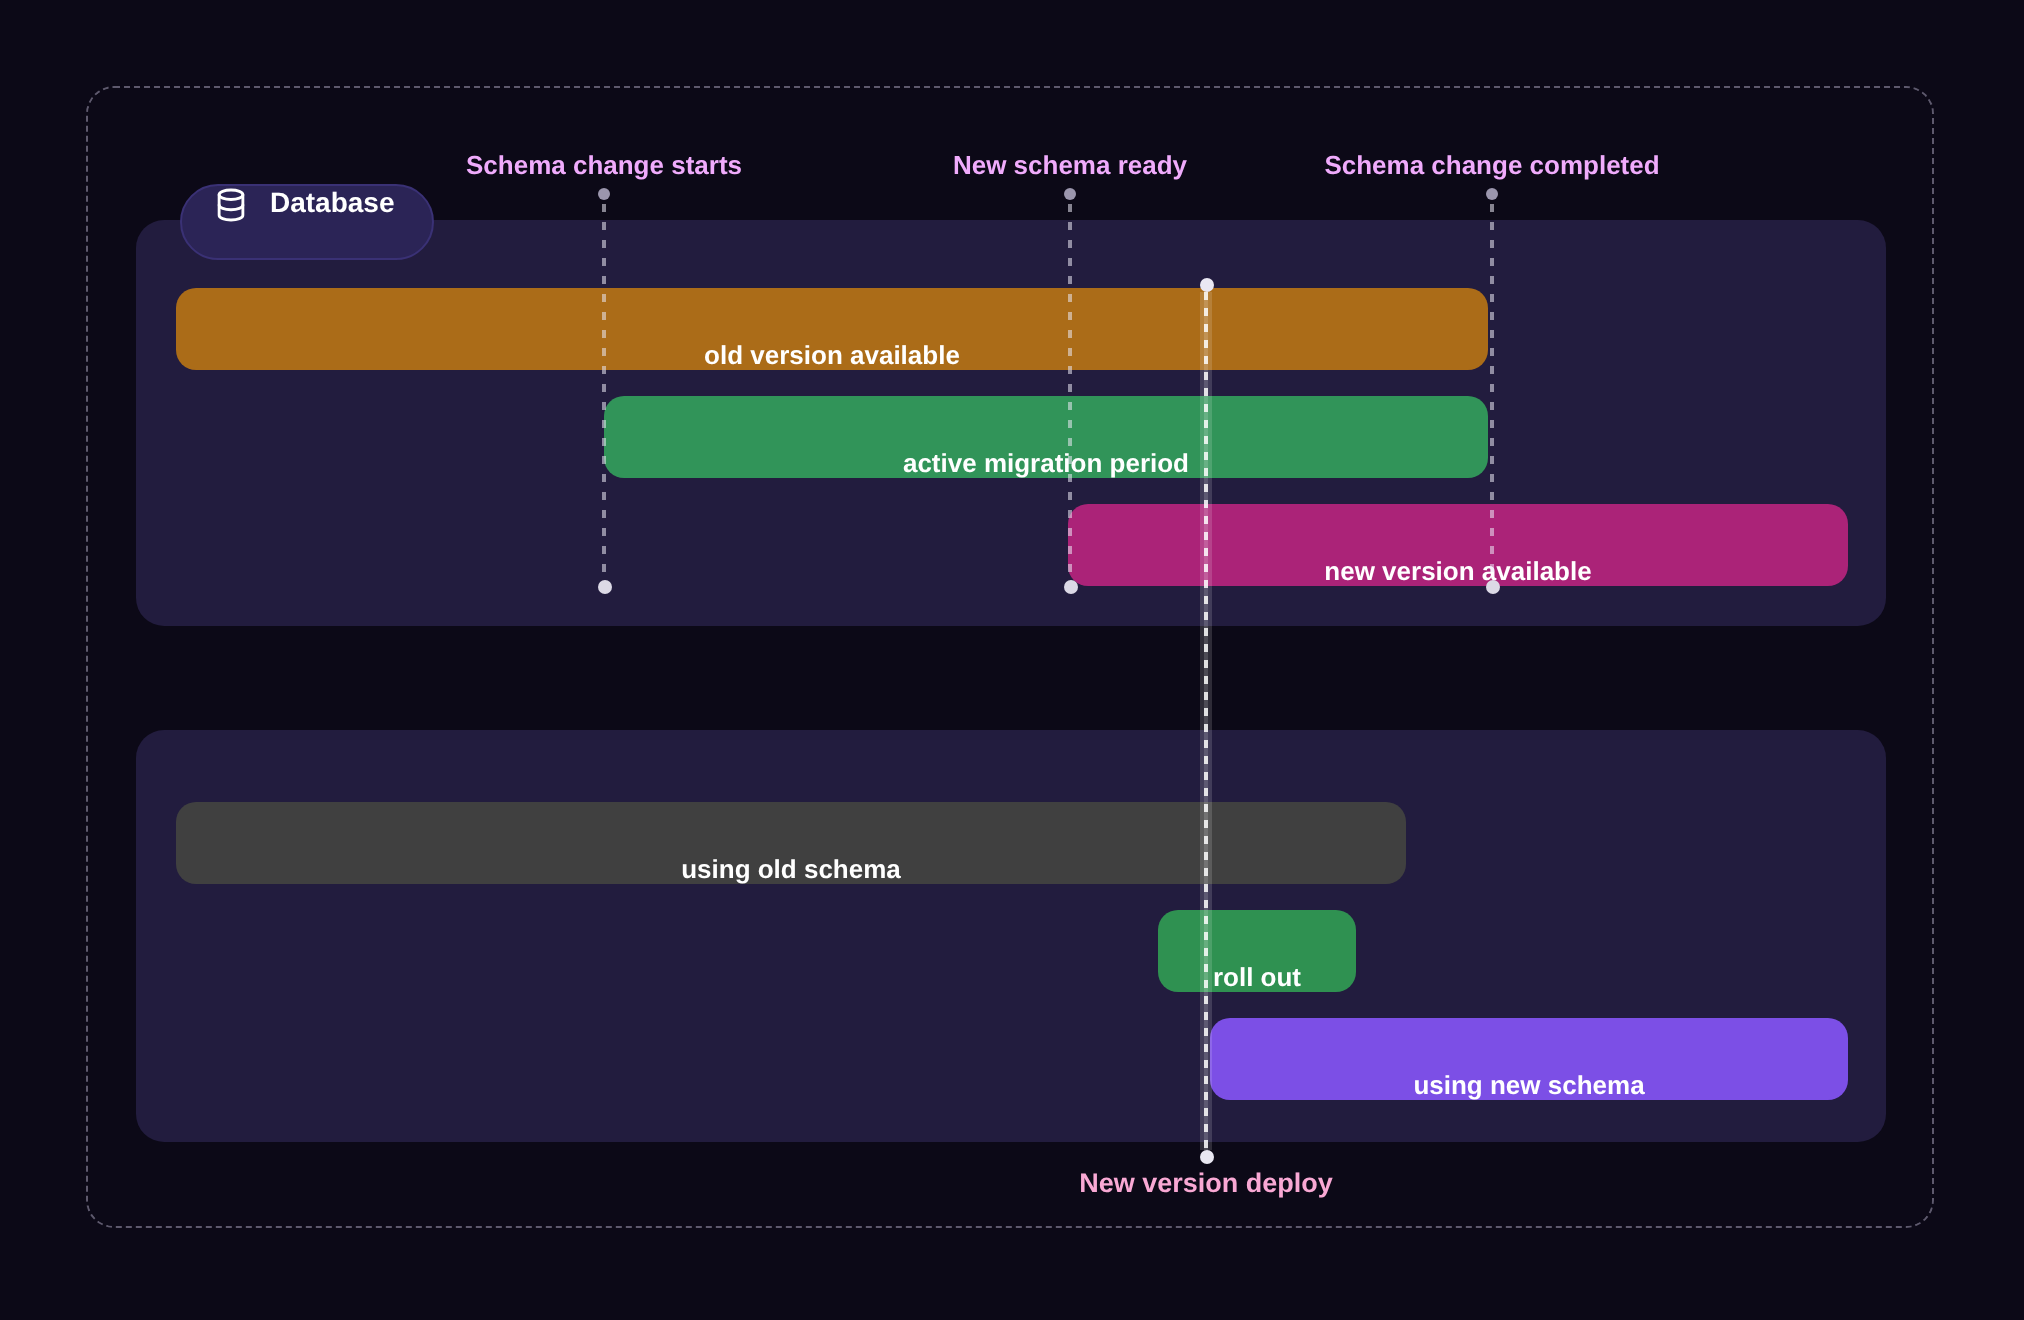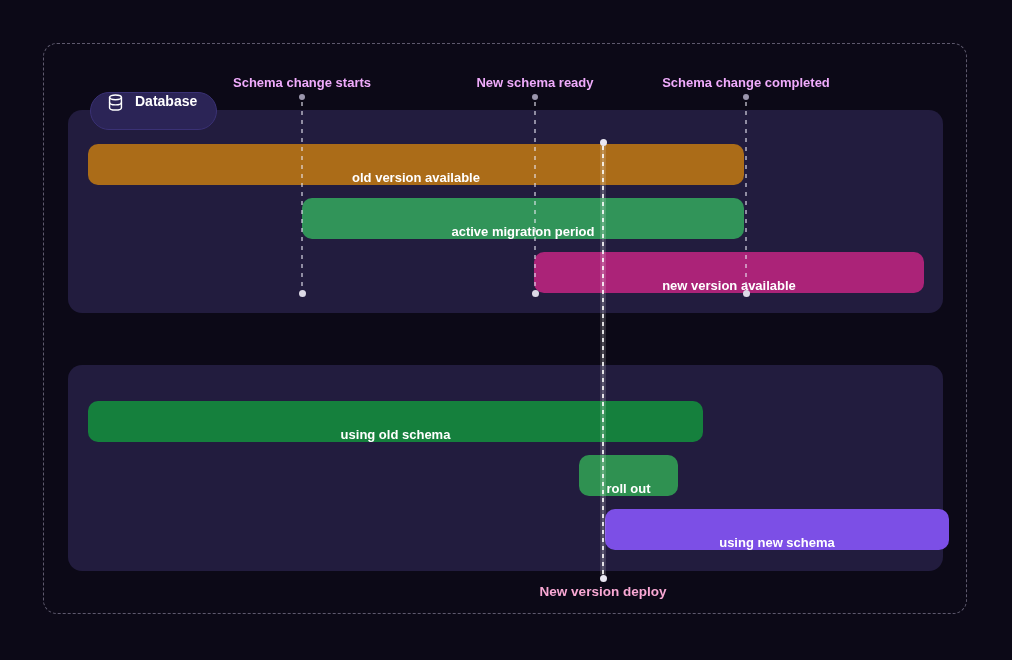--- a/index.html
+++ b/index.html
@@ -168,27 +168,27 @@
   </div>
   <div class="bar" style="left: 302px; top: 198px; width: 442px; background: rgb(49, 148, 89);">
     <span>active migration period</span>
   </div>
   <div class="bar" style="left: 534px; top: 252px; width: 390px; background: rgb(171, 35, 120);">
     <span>new version available</span>
   </div>
 
   <div class="lane-panel app"></div>
 
-  <div class="bar" style="left: 88px; top: 401px; width: 615px; background: #15803d;">
+  <div class="bar" style="left: 88px; top: 401px; width: 615px; background: #404040;">
     <span>using old schema</span>
   </div>
   <div class="bar" style="left: 579px; top: 455px; width: 99px; background: rgb(47, 145, 81);">
     <span>roll out</span>
   </div>
-  <div class="bar" style="left: 605px; top: 509px; width: 344px; background: rgb(124, 79, 230);">
+  <div class="bar" style="left: 605px; top: 509px; width: 319px; background: rgb(124, 79, 230);">
     <span>using new schema</span>
   </div>
 
   <div class="milestone" style="left: 302px;">
     <div class="m-label">Schema change starts</div>
     <div class="m-dot-top"></div>
     <div class="m-line" style="height:190px"></div>
     <div class="m-dot-bottom"></div>
   </div>
   <div class="milestone" style="left: 535px;">

